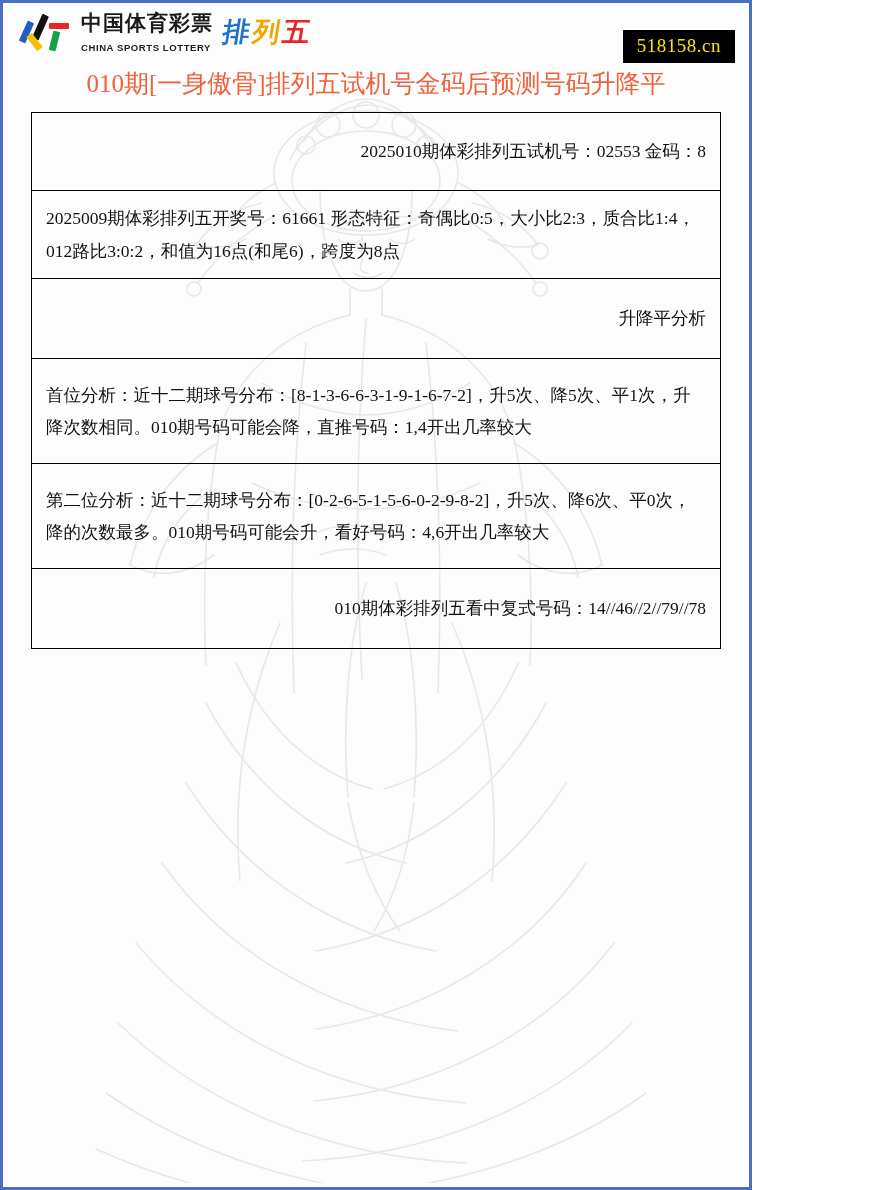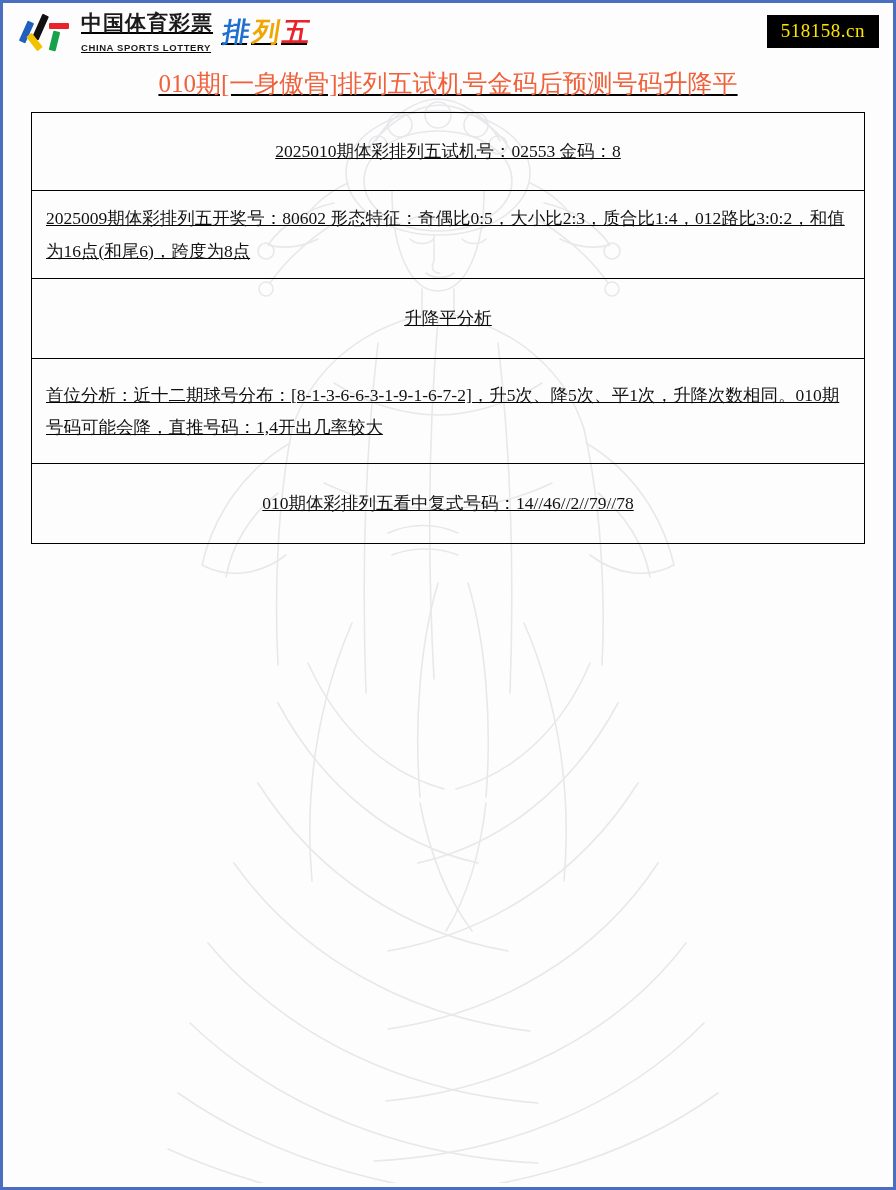--- a/index.html
+++ b/index.html
@@ -9,25 +9,24 @@
     background: #ffffff;
   }
   body {
     width: 896px; height: 1190px;
     font-family: "Liberation Serif", "DejaVu Serif", serif;
     overflow: hidden;
   }
 
   .page {
     position: relative;
-    width: 896px; height: 1190px;
+    width: 752px; height: 1190px;
     border: 3px solid #4a6fbf;
     background: #fdfdfd;
     overflow: hidden;
-    text-decoration: underline;
   }
 
   
   .watermark {
     position: absolute;
     left: 50%;
     top: 60px;
     width: 620px;
     height: 1120px;
     transform: translateX(-50%);
@@ -87,21 +86,21 @@
   .g2 { color: #f0a500; }
   .g3 { color: #e8232a; }
 
   .site-badge {
     background: #000000;
     color: #ffe400;
     font-family: "Liberation Serif", serif;
     font-size: 19px;
     padding: 5px 14px 6px 14px;
     letter-spacing: 0.5px;
-    margin-top: 4px;
+    margin-top: 19px;
     white-space: nowrap;
   }
 
   
   .page-title {
     position: relative;
     z-index: 2;
     text-align: center;
     color: #f0603a;
     font-size: 25px;
@@ -125,21 +124,21 @@
   }
   table.main td {
     border: 1px solid #000;
     padding: 0 14px;
     font-size: 17.5px;
     color: #111;
     line-height: 1.85;
     vertical-align: middle;
     background: transparent;
   }
-  td.center { text-align: center; }
+  td.center { text-align: right; }
   td.left   { text-align: left; }
 
   .r-tall   { height: 78px; }
   .r-mid    { height: 88px; }
   .r-head   { height: 80px; }
   .r-body   { height: 105px; }
   .r-tail   { height: 116px; }
   .r-small  { height: 80px; }
   .r-note   { height: 74px; }
 
@@ -252,27 +251,30 @@
 
   <div class="page-title">010期[一身傲骨]排列五试机号金码后预测号码升降平</div>
 
   <div class="table-wrap">
     <table class="main">
       <tbody>
         <tr>
           <td class="center r-tall nowrap">2025010期体彩排列五试机号：02553  金码：8</td>
         </tr>
         <tr>
-          <td class="left r-mid">2025009期体彩排列五开奖号：80602 形态特征：奇偶比0:5，大小比2:3，质合比1:4，012路比3:0:2，和值为16点(和尾6)，跨度为8点</td>
+          <td class="left r-mid">2025009期体彩排列五开奖号：61661 形态特征：奇偶比0:5，大小比2:3，质合比1:4，012路比3:0:2，和值为16点(和尾6)，跨度为8点</td>
         </tr>
         <tr>
           <td class="center r-head">升降平分析</td>
         </tr>
         <tr>
           <td class="left r-body">首位分析：近十二期球号分布：[8-1-3-6-6-3-1-9-1-6-7-2]，升5次、降5次、平1次，升降次数相同。010期号码可能会降，直推号码：1,4开出几率较大</td>
+        </tr>
+        <tr>
+          <td class="left r-body">第二位分析：近十二期球号分布：[0-2-6-5-1-5-6-0-2-9-8-2]，升5次、降6次、平0次，降的次数最多。010期号码可能会升，看好号码：4,6开出几率较大</td>
         </tr>
         <tr>
           <td class="center r-small">010期体彩排列五看中复式号码：14//46//2//79//78</td>
         </tr>
       </tbody>
     </table>
   </div>
 
 </div>
 

